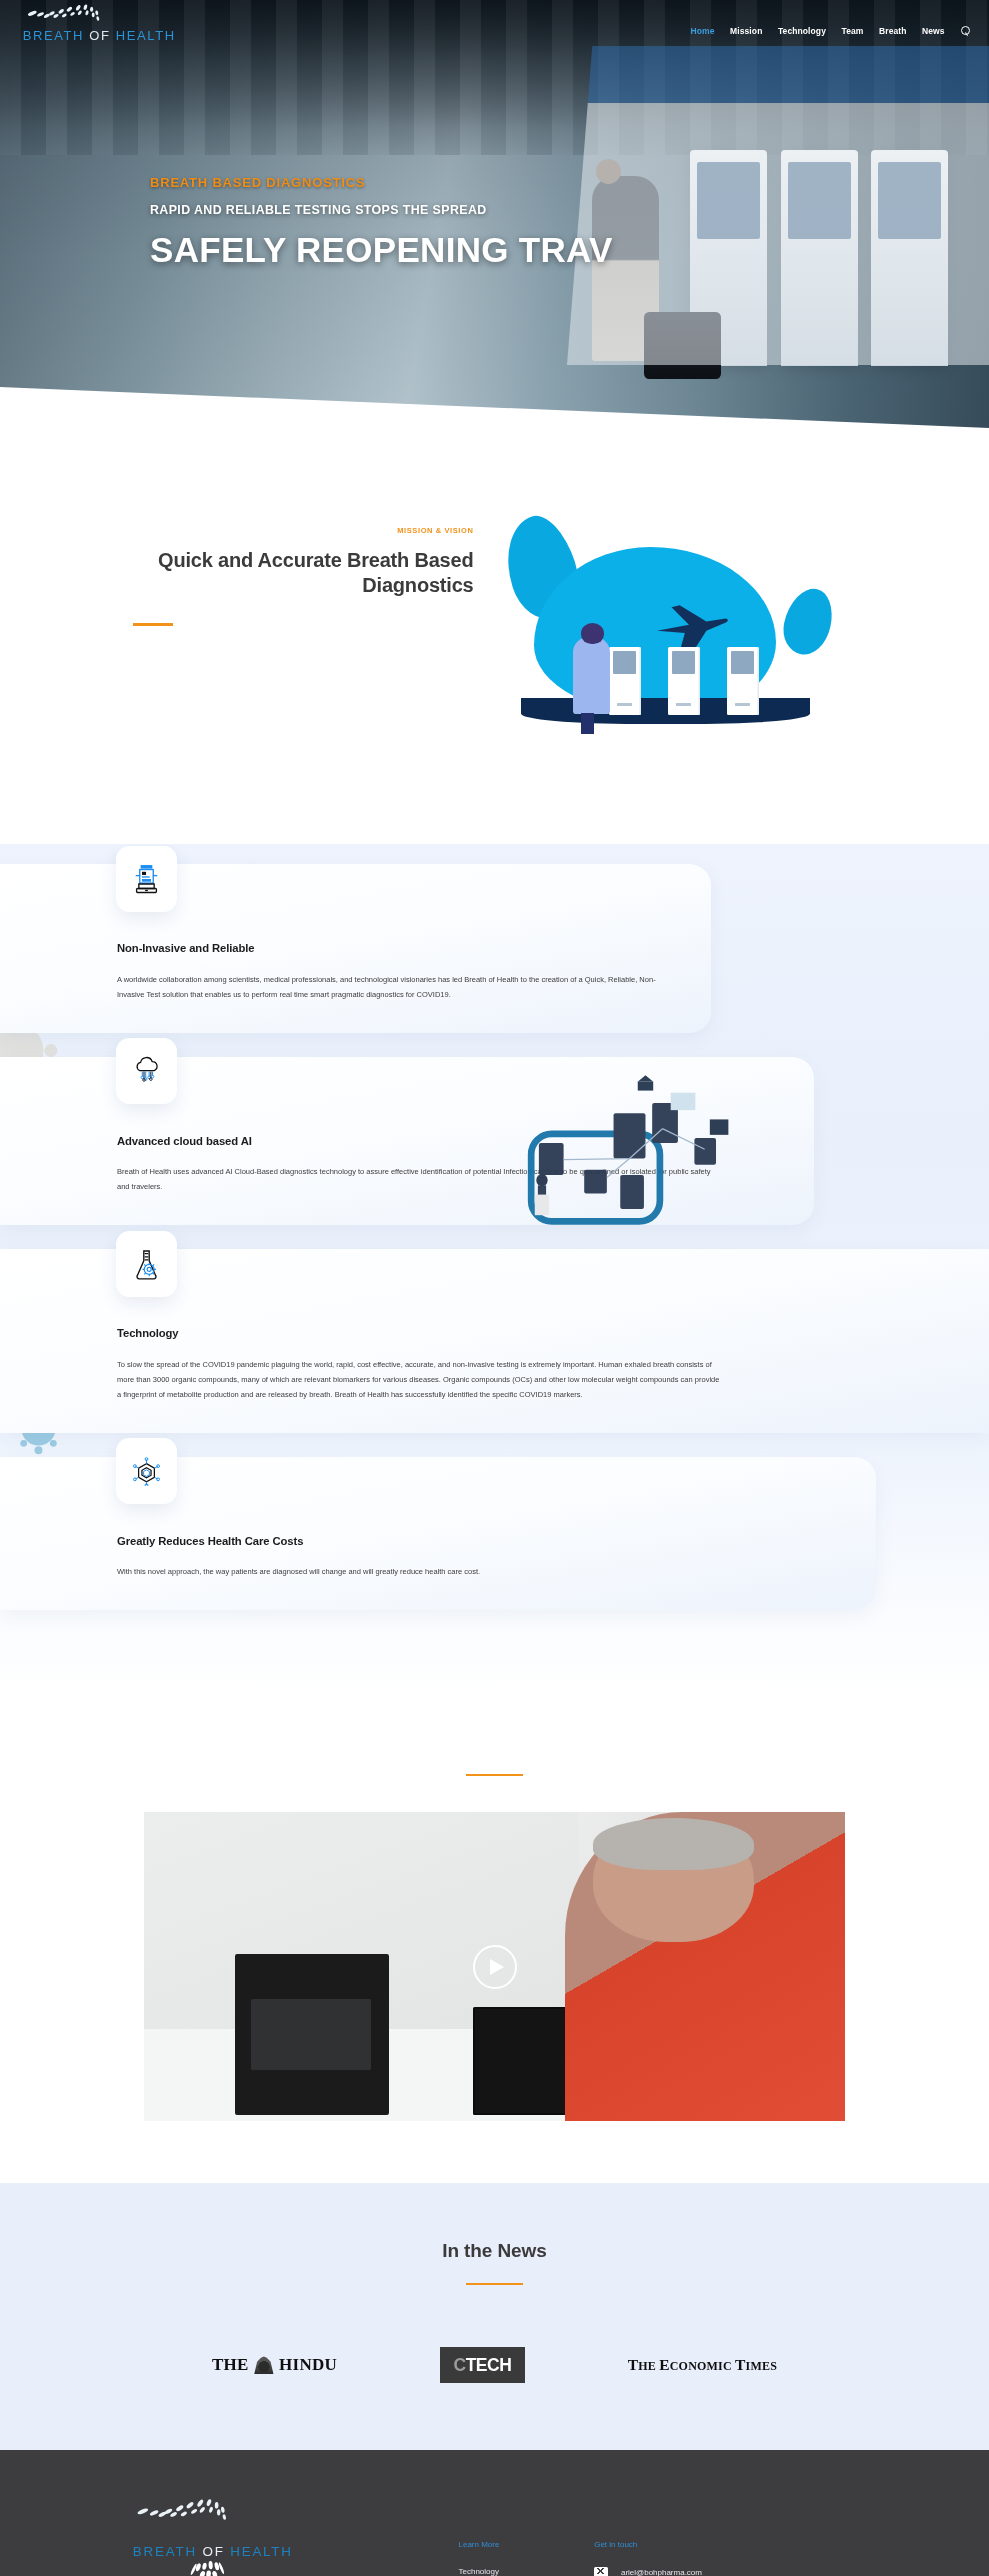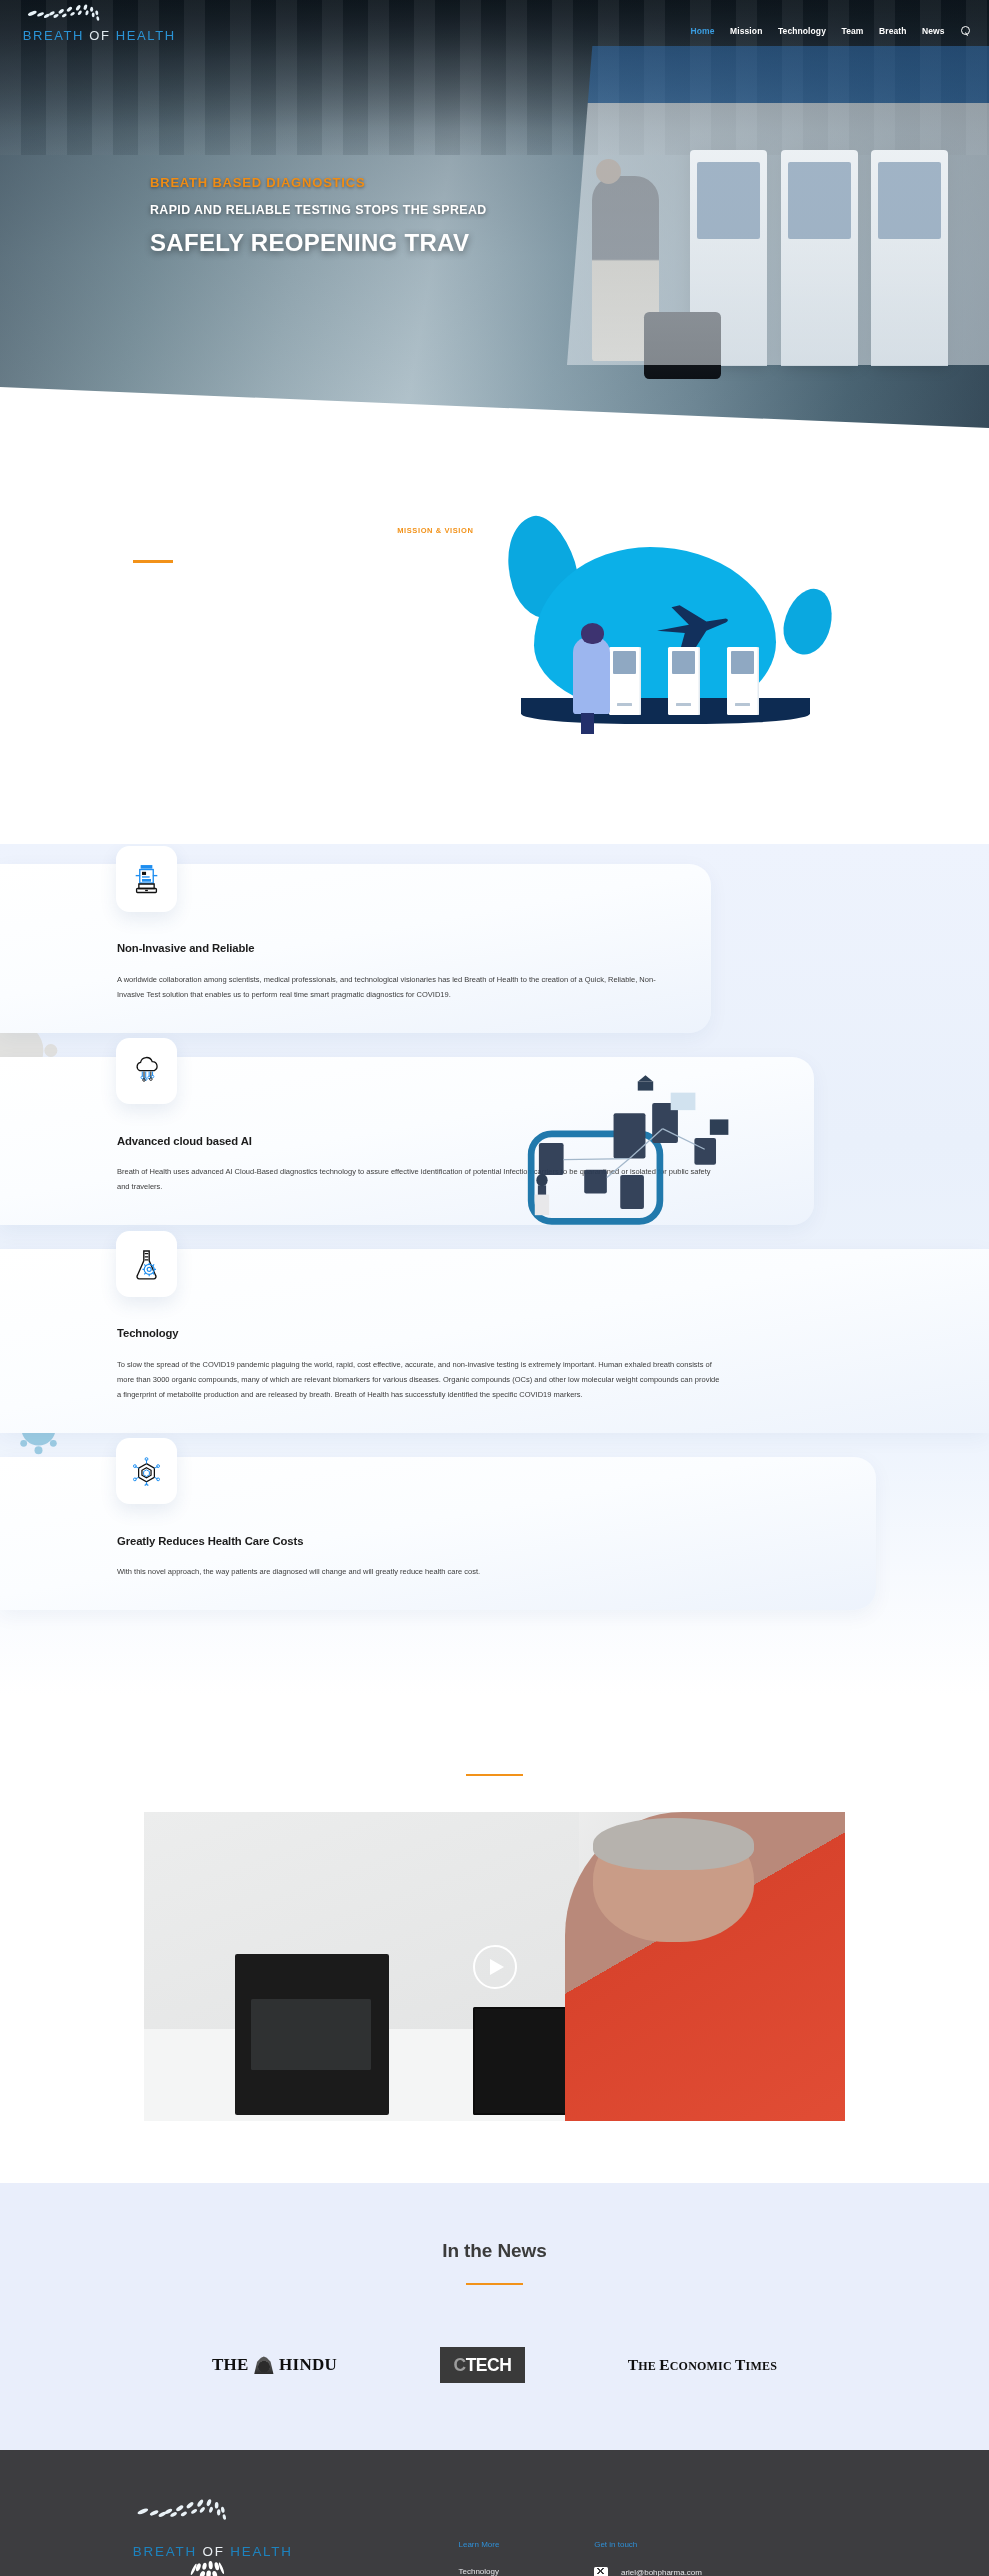--- a/index.html
+++ b/index.html
@@ -88,21 +88,21 @@
   .hero-copy{position:absolute;left:150px;top:175px;z-index:6;width:721px;}
   .eyebrow{
     color:#ef8c14;font-size:13px;font-weight:700;letter-spacing:0.8px;text-transform:uppercase;
     text-shadow:0 1px 3.1px rgba(0,0,0,.45);
   }
   .subhead{
     color:#ffffff;font-size:12.4px;font-weight:800;letter-spacing:0.4px;margin-top:13.4px;text-transform:uppercase;
     text-shadow:0 1px 4.1px rgba(0,0,0,.5);white-space:nowrap;
   }
   .headline{
-    color:#ffffff;font-size:24px;font-weight:800;line-height:1.12;margin-top:12.4px;letter-spacing:0.3px;
+    color:#ffffff;font-size:35px;font-weight:800;line-height:1.12;margin-top:12.4px;letter-spacing:0.3px;
     text-shadow:0 1.5px 7.2px rgba(0,0,0,.45);
   }
 
   
   .mission{
     position:relative;background:#fff;padding:98px 0 62px;min-height:361px;
   }
   .wrap{width:742px;margin:0 auto;position:relative;}
   .mission-grid{display:flex;gap:24px;align-items:flex-start;text-align:right;}
   .mission-left{width:350px;padding-left:9.3px;}
@@ -281,20 +281,21 @@
   </div>
 
   <div class="hero-mask"></div>
 </section>
 
 <section class="mission">
   <div class="wrap">
     <div class="mission-grid">
       <div class="mission-left">
         <div class="m-eyebrow">MISSION &amp; VISION</div>
+        <h2 class="m-title">Quick and Accurate Breath Based Diagnostics</h2>
         <div class="m-rule"></div>
       </div>
 
       <div class="mission-art">
         <div class="blob-a"></div>
         <div class="blob-b"></div>
         <div class="blob-main"></div>
         <svg class="plane" viewBox="0 0 150 130">
           <path fill="#12305c" d="M8 52 L70 40 L36 6 L52 2 L104 34 L142 28 Q150 30 142 36 L104 52 L58 124 L44 122 L62 56 Z"></path>
         </svg>

